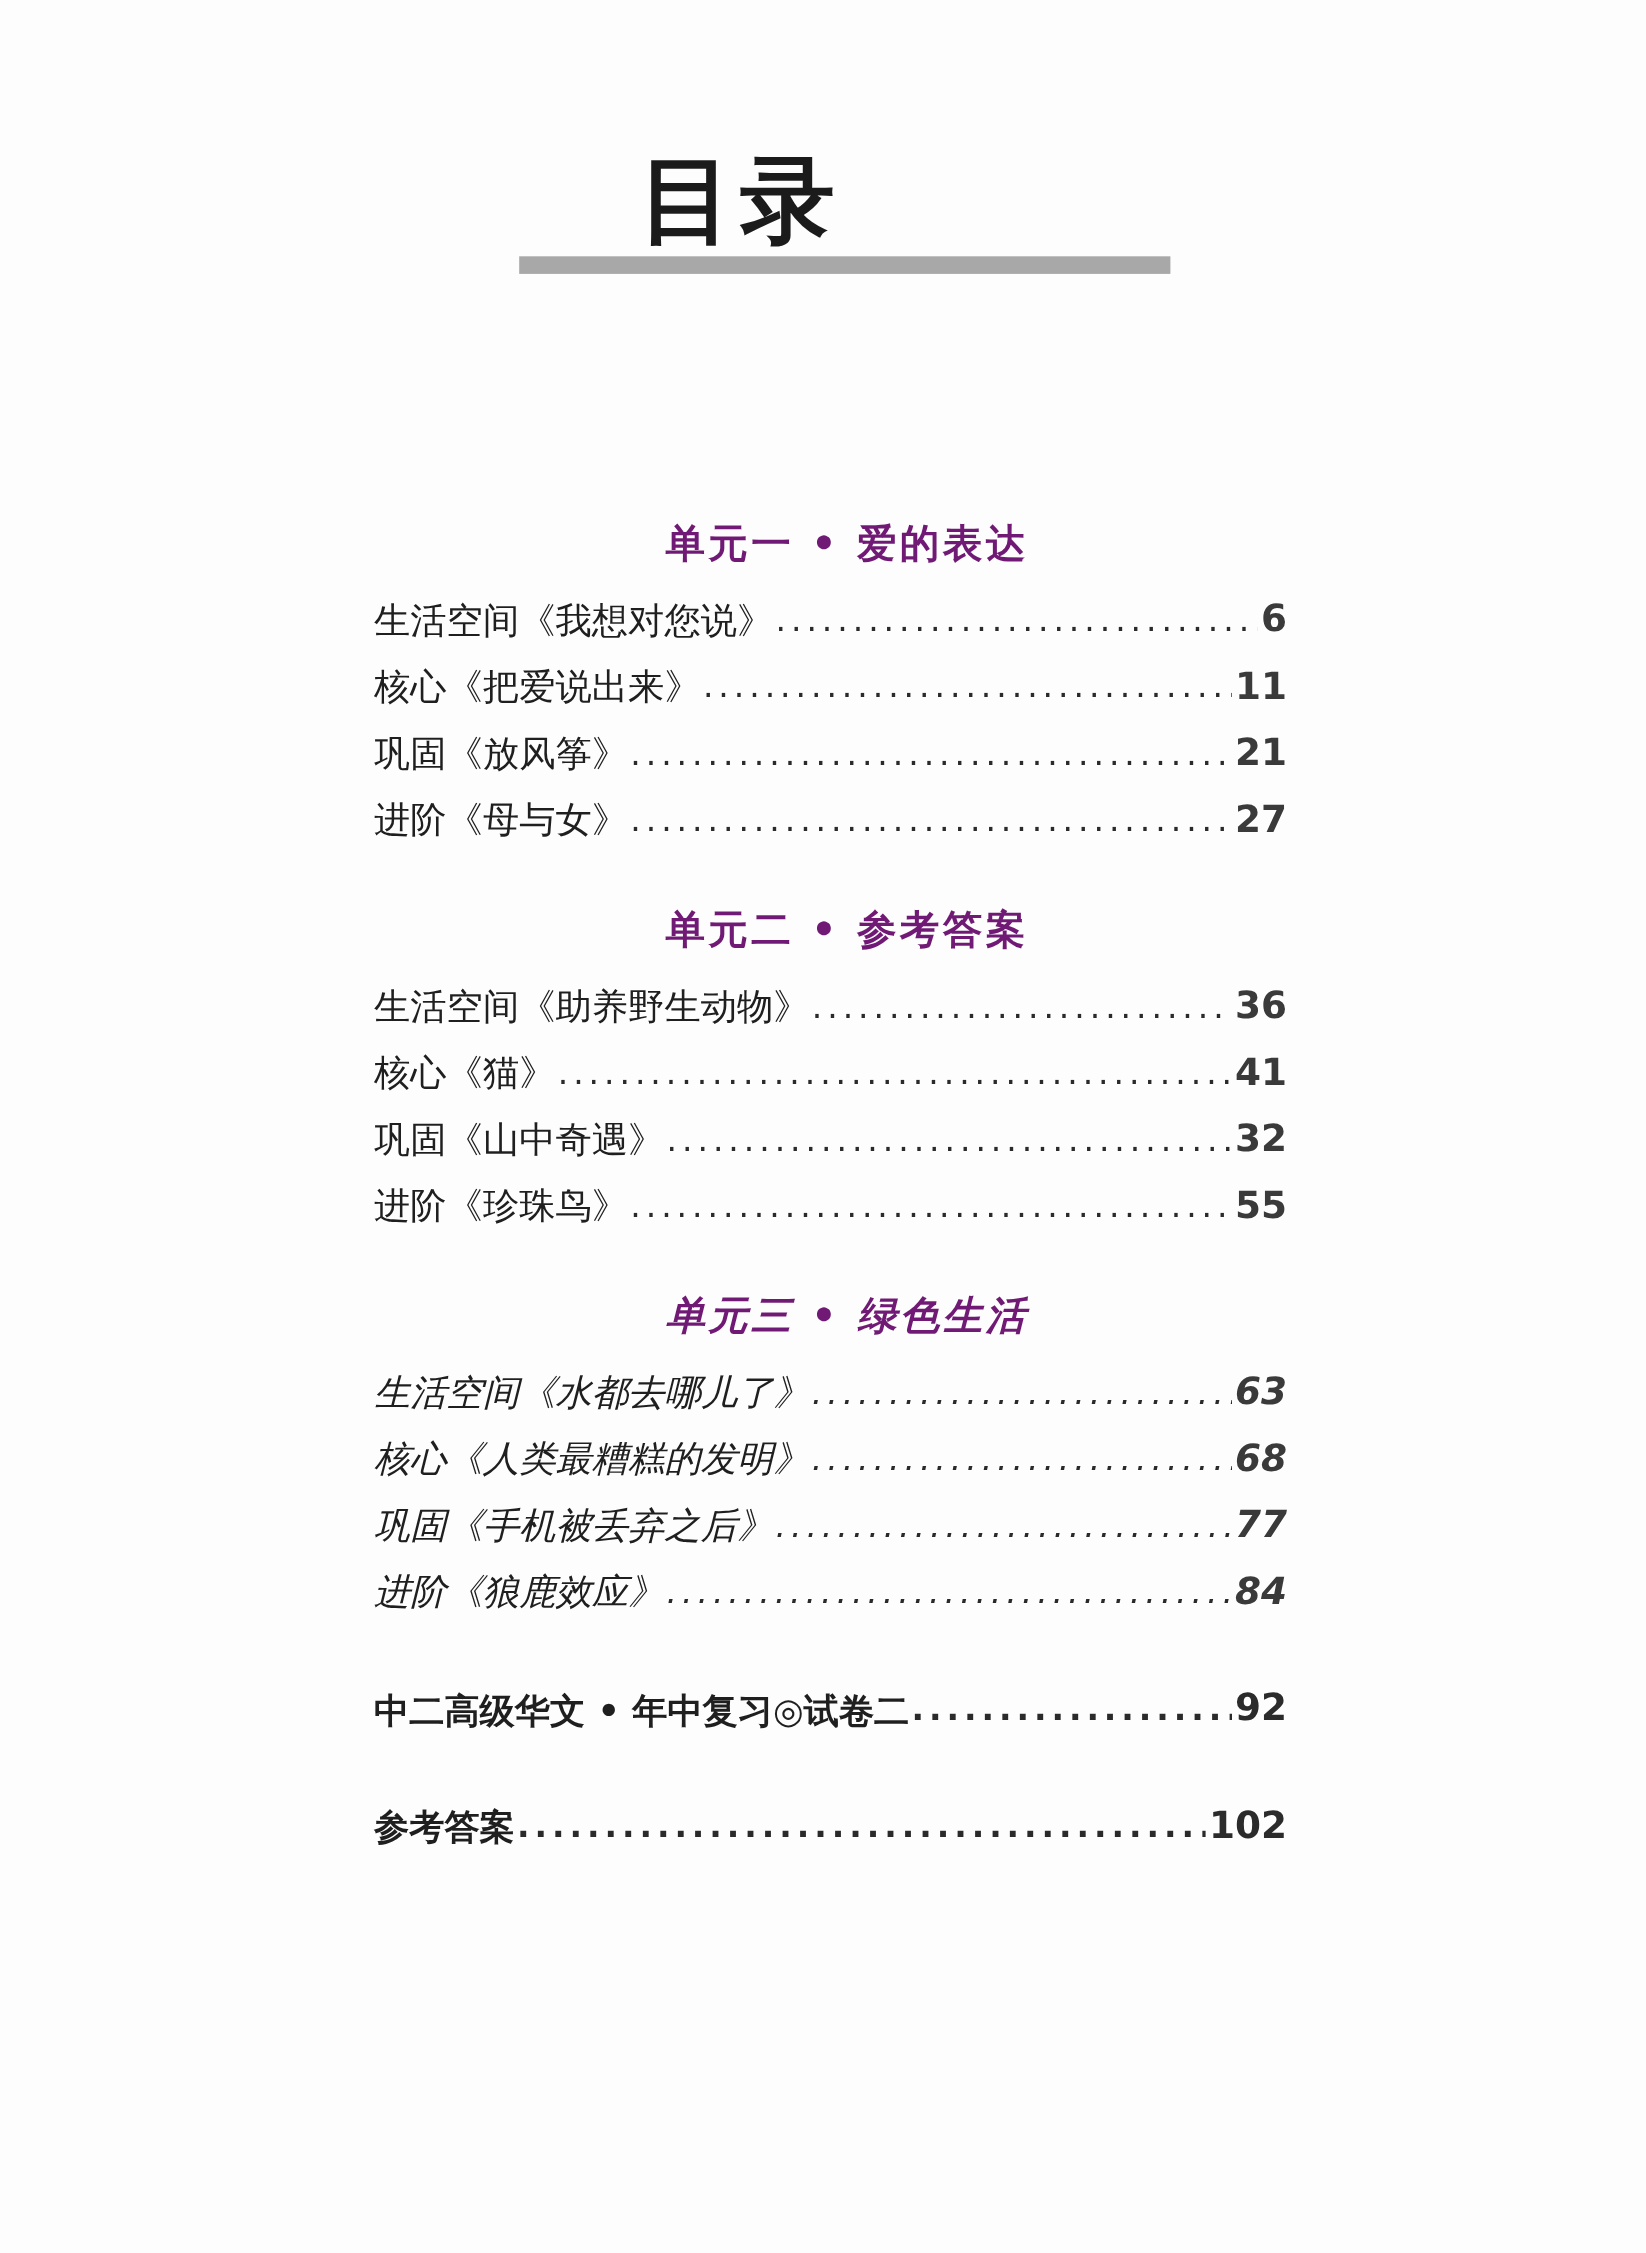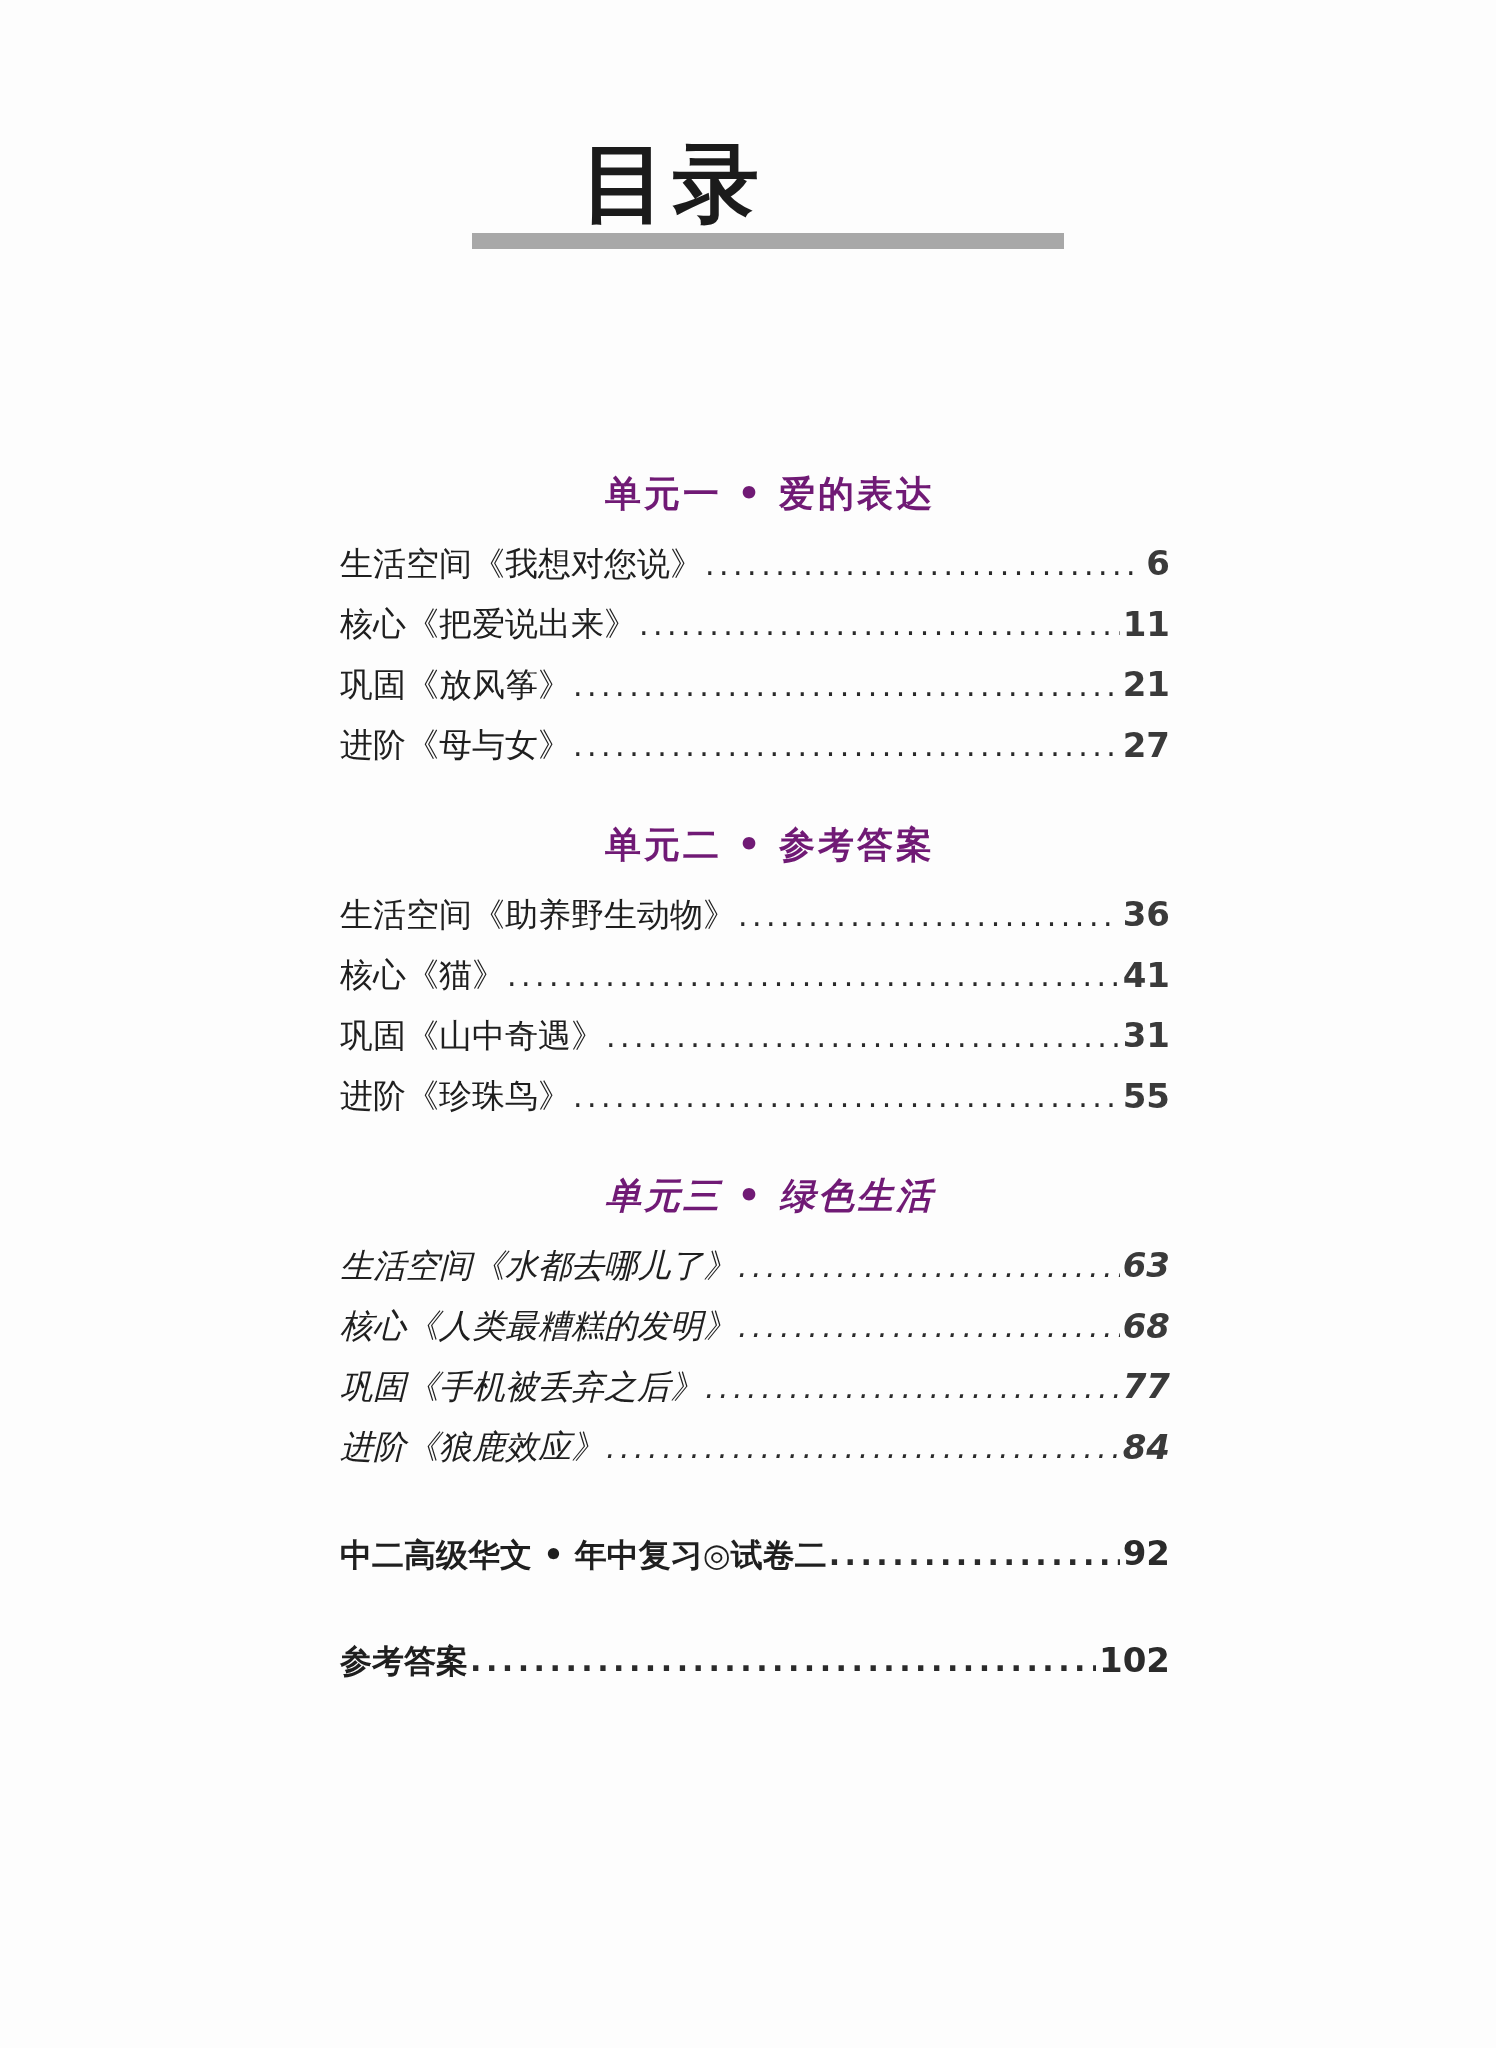--- a/index.html
+++ b/index.html
@@ -183,21 +183,21 @@
 
       <div class="entry">
         <span class="entry-title">核心《猫》</span>
         <span class="leader"></span>
         <span class="entry-page">41</span>
       </div>
 
       <div class="entry">
         <span class="entry-title">巩固《山中奇遇》</span>
         <span class="leader"></span>
-        <span class="entry-page">31</span>
+        <span class="entry-page">32</span>
       </div>
 
       <div class="entry">
         <span class="entry-title">进阶《珍珠鸟》</span>
         <span class="leader"></span>
         <span class="entry-page">55</span>
       </div>
     </div>
 
     <div class="unit-block unit-3">

